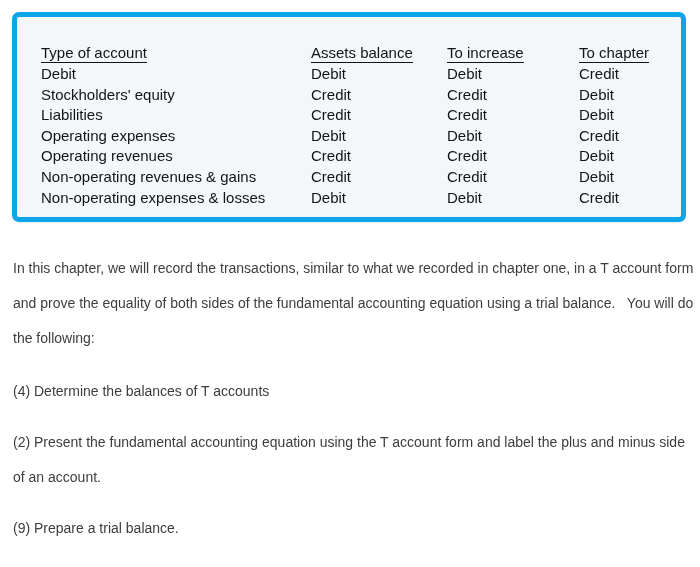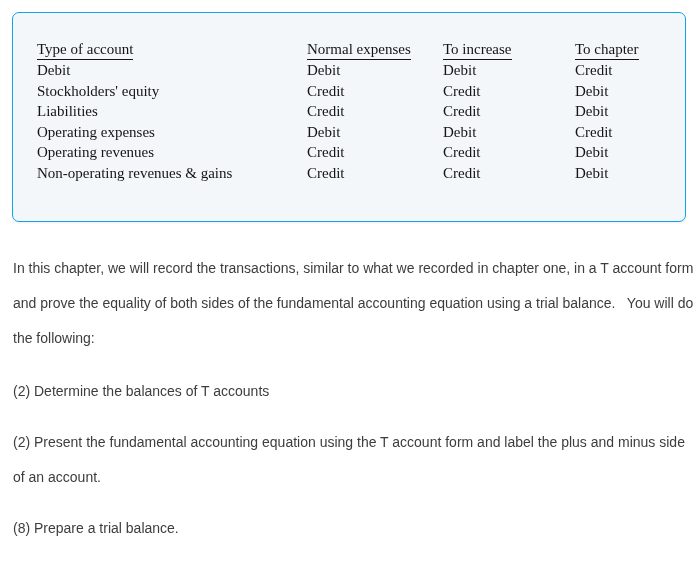--- a/index.html
+++ b/index.html
@@ -19,24 +19,23 @@
 
   
   #reference-card {
     position: absolute;
     left: 12px;
     top: 12px;
     width: 674px;
     height: 210px;
     box-sizing: border-box;
     background: #f4f7fa;
-    border: 1px solid #0ea5e9;
+    border: 5px solid #0ea5e9;
     border-radius: 7px;
     box-shadow: 0 1px 2px rgba(60, 72, 88, 0.10);
-    font-family: Liberation Serif, serif;
   }
 
   #account-table {
     position: absolute;
     left: 24px;
     top: 26px;
     width: 628px;
     border-collapse: collapse;
     table-layout: fixed;
     color: #141414;
@@ -98,21 +97,21 @@
       <col class="c-normal">
       <col class="c-increase">
       <col class="c-decrease">
     </colgroup>
     <thead>
       <tr>
         <th>
           <span class="hd">Type of account</span>
         </th>
         <th>
-          <span class="hd">Normal expenses</span>
+          <span class="hd">Assets balance</span>
         </th>
         <th>
           <span class="hd">To increase</span>
         </th>
         <th>
           <span class="hd">To chapter</span>
         </th>
       </tr>
     </thead>
     <tbody>
@@ -145,23 +144,29 @@
         <td>Credit</td>
         <td>Credit</td>
         <td>Debit</td>
       </tr>
       <tr>
         <td>Non-operating revenues &amp; gains</td>
         <td>Credit</td>
         <td>Credit</td>
         <td>Debit</td>
       </tr>
+      <tr>
+        <td>Non-operating expenses &amp; losses</td>
+        <td>Debit</td>
+        <td>Debit</td>
+        <td>Credit</td>
+      </tr>
     </tbody>
   </table>
 
 </div>
 
 <div id="body-copy">
   <p class="para">In this chapter, we will record the transactions, similar to what we recorded in chapter one, in a T account form and prove the equality of both sides of the fundamental accounting equation using a trial balance.   You will do the following:</p>
-  <p class="para item">(2) Determine the balances of T accounts</p>
+  <p class="para item">(4) Determine the balances of T accounts</p>
   <p class="para item">(2) Present the fundamental accounting equation using the T account form and label the plus and minus side of an account.</p>
-  <p class="para item">(8) Prepare a trial balance.</p>
+  <p class="para item">(9) Prepare a trial balance.</p>
 </div>
 
 </body></html>

